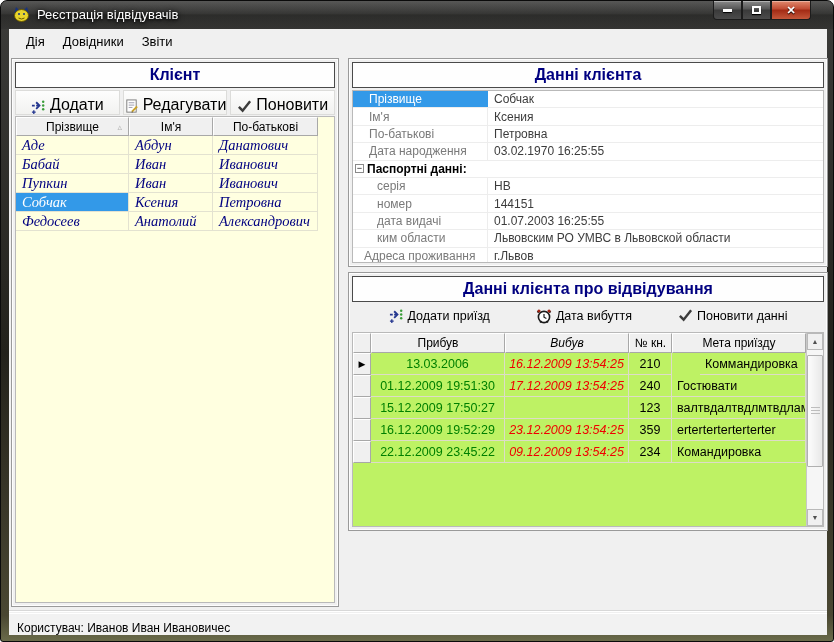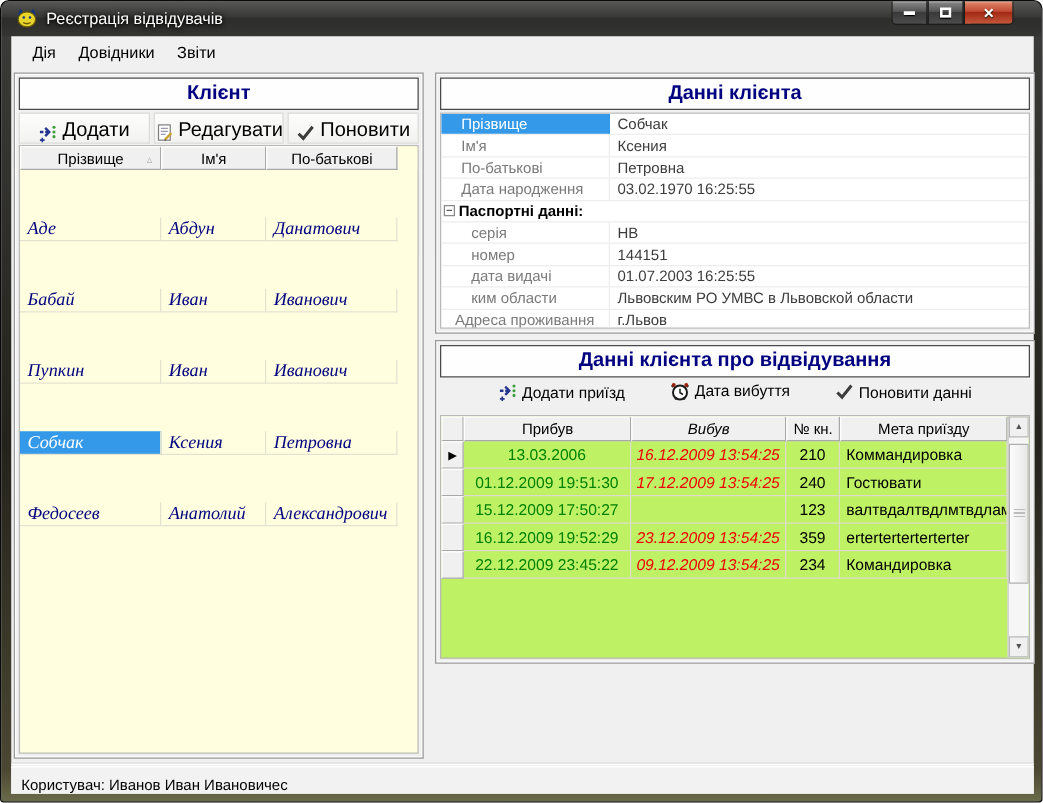--- a/index.html
+++ b/index.html
@@ -27,29 +27,29 @@
   .menubar { position:absolute; left:0; top:0; width:100%; height:24px; display:flex; align-items:center; padding-left:8px; }
   .menu-item { font-size:13px; color:#000; padding:3px 9px; }
   
   .panel { position:absolute; background:#f0f0f0; border:1px solid #9a9a9a; box-shadow:inset 0 0 0 1px #fdfdfd; }
   .panel-header { position:absolute; left:3px; right:3px; top:3px; height:26px; background:#fefefe; border:1px solid #4a4a4a;
     display:flex; align-items:center; justify-content:center; color:#000080; font-size:16px; font-weight:bold; }
   
   .toolbar { position:absolute; left:3px; right:3px; top:31px; height:25px; display:flex; gap:3px; }
   .tb-btn { flex:1; display:flex; align-items:flex-end; justify-content:center; gap:4px; font-size:16px; color:#000;
     background:linear-gradient(180deg,#fdfdfd,#f2f2f0); border:1px solid #dcdcda; }
-  .toolbar-flat { position:absolute; left:3px; right:3px; top:22px; height:26px; display:flex; align-items:flex-end; justify-content:center; gap:36px; }
+  .toolbar-flat { position:absolute; left:3px; right:3px; top:35px; height:26px; display:flex; align-items:flex-start; justify-content:center; gap:46px; }
   .flat-btn { display:flex; align-items:center; gap:4px; font-size:12.5px; color:#000; }
   
   .cgrid { position:absolute; left:3px; right:3px; top:57px; bottom:3px; background:#ffffe0; border:1px solid #b9b9b9; overflow:hidden; }
   .cgrid-head { display:flex; height:19px; background:#ffffe0; }
   .hcell { background:#f0f0f0; border-top:1px solid #fff; border-left:1px solid #fff; border-right:1px solid #a8a8a8; border-bottom:1px solid #a8a8a8;
     display:flex; align-items:center; justify-content:center; font-size:12px; color:#000; position:relative; }
   .sort-tri { position:absolute; right:6px; top:4px; font-size:9px; color:#b4b4b4; }
-  .crow { display:flex; height:19px;margin-top:38px; }
+  .crow { display:flex; height:19px; }
   .ccell { border-right:1px solid #e3e2d0; border-bottom:1px solid #e3e2d0; font-family:"Liberation Serif", serif; font-style:italic;
     font-size:14.5px; color:#000080; padding:0 0 0 6px; display:flex; align-items:center; white-space:nowrap; overflow:hidden; }
   .ccell.sel { background:#3399e8; color:#ffffff; }
   .w1{width:113px;} .w2{width:84px;} .w3{width:105px;}
   
   .pgrid { position:absolute; left:3px; right:3px; top:31px; bottom:3px; background:#fff; border:1px solid #b9b9b9; overflow:hidden; }
   .prow { display:flex; height:17.4px; border-bottom:1px solid #ededed; }
   .plabel { width:135px; border-right:1px solid #ededed; font-size:12px; color:#7a7a7a; display:flex; align-items:center; padding-left:16px; position:relative; }
   .pvalue { flex:1; font-size:12px; color:#3c3c3c; display:flex; align-items:center; padding-left:6px; white-space:nowrap; overflow:hidden; }
   .prow.sel .plabel { background:#3399e8; color:#fff; border-right-color:#3399e8; }
@@ -302,21 +302,21 @@
           <div class="hcell vp" style="margin-right:17px;">
               <span>Мета приїзду</span>
             </div>
         </div>
 
         <div class="vrow">
           <div class="vind">▶</div>
           <div class="vcell va green">13.03.2006</div>
           <div class="vcell vd red">16.12.2009 13:54:25</div>
           <div class="vcell vb">210</div>
-          <div class="vcell vp purpose" style="margin-right:17px;">Коммандировка</div>
+          <div class="vcell vp purpose" style="margin-right:17px;margin-left:28px;">Коммандировка</div>
         </div>
         <div class="vrow">
           <div class="vind"></div>
           <div class="vcell va green">01.12.2009 19:51:30</div>
           <div class="vcell vd red">17.12.2009 13:54:25</div>
           <div class="vcell vb">240</div>
           <div class="vcell vp purpose" style="margin-right:17px;">Гостювати</div>
         </div>
         <div class="vrow">
           <div class="vind"></div>

